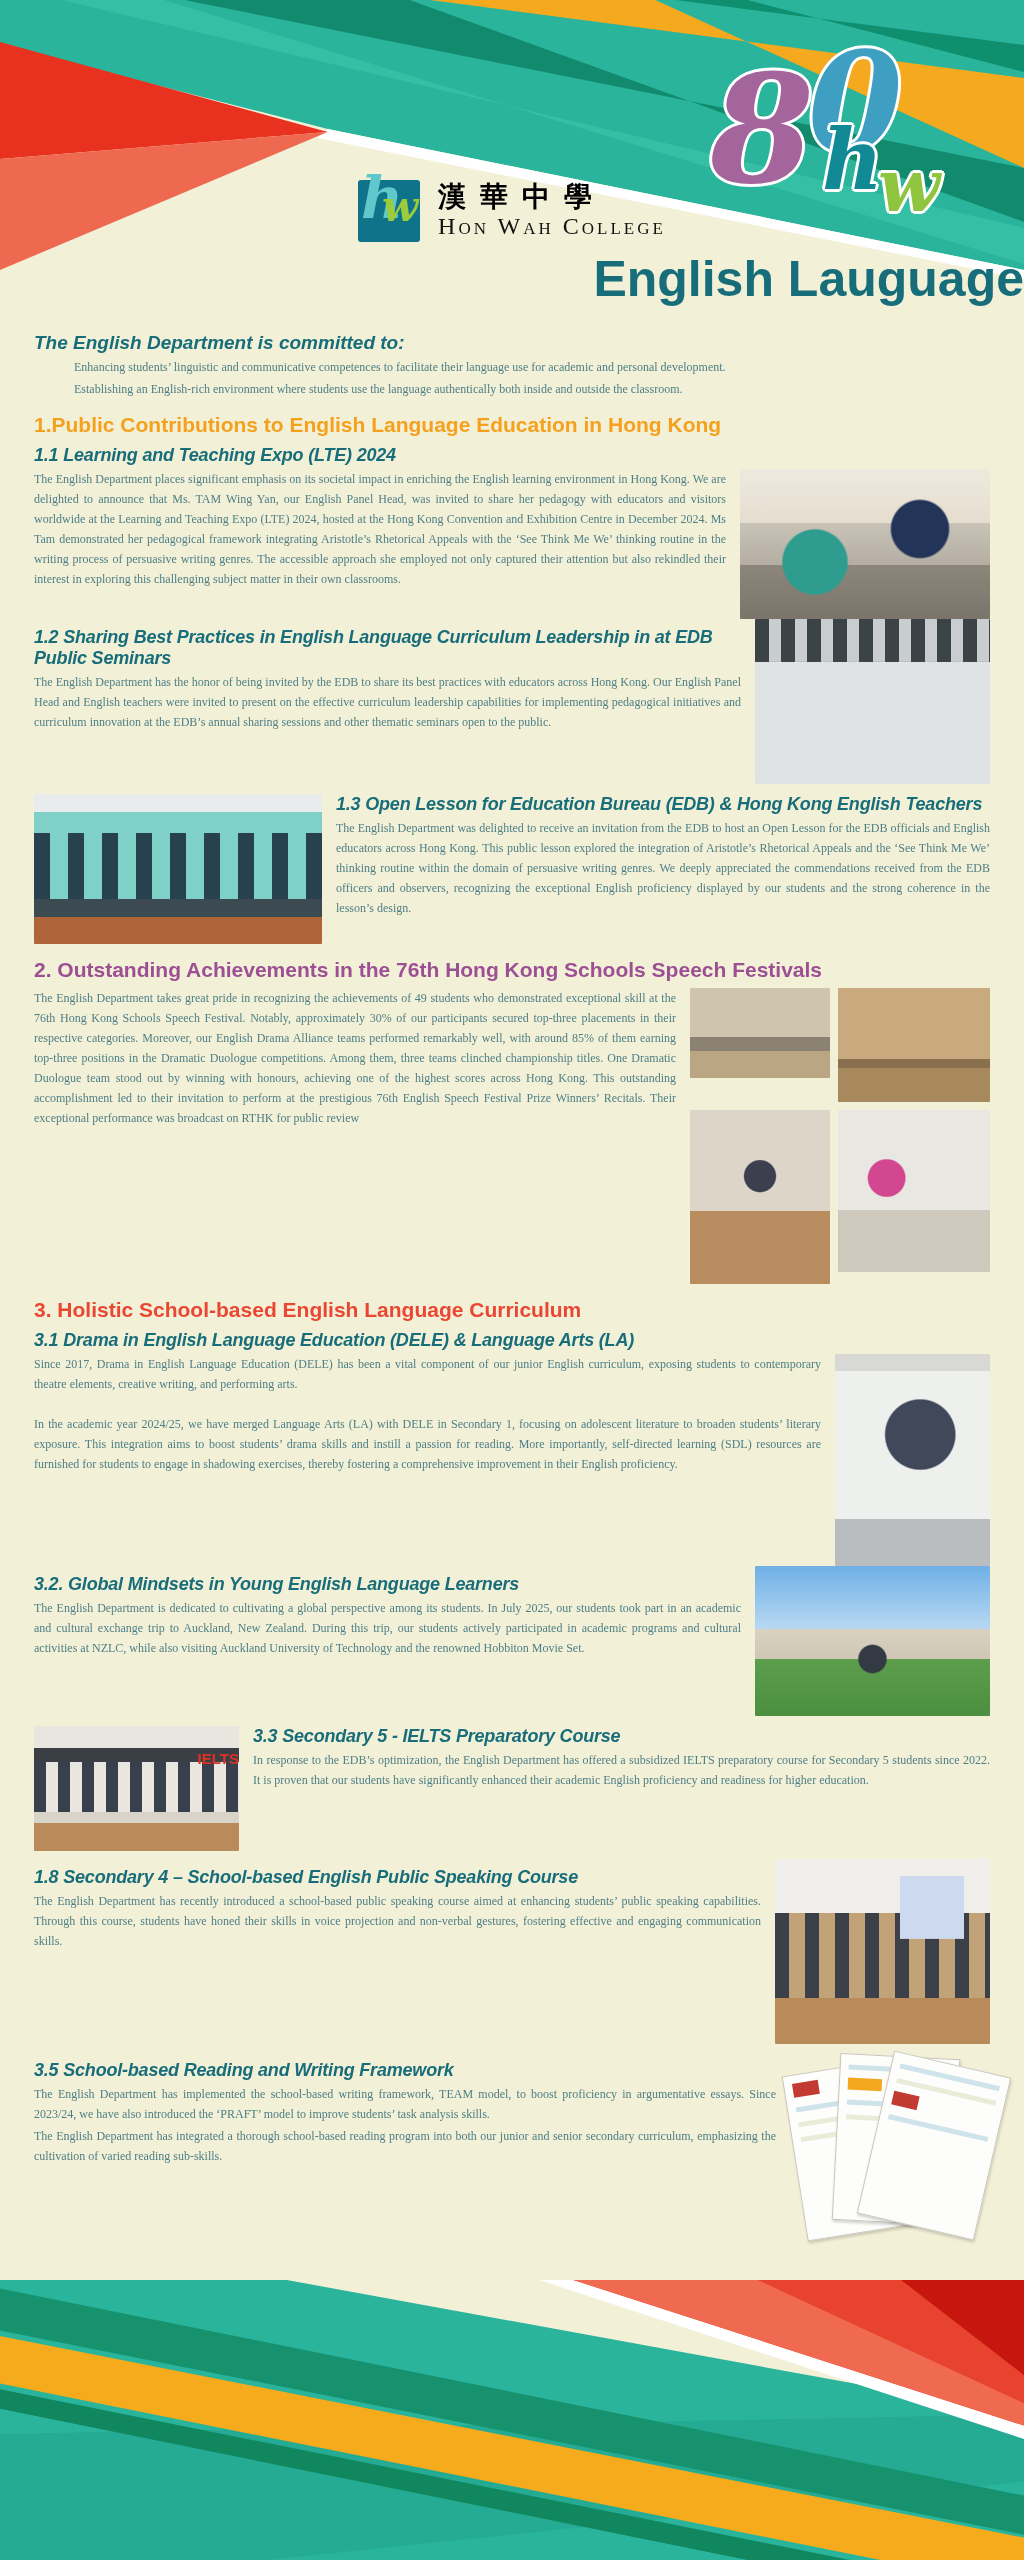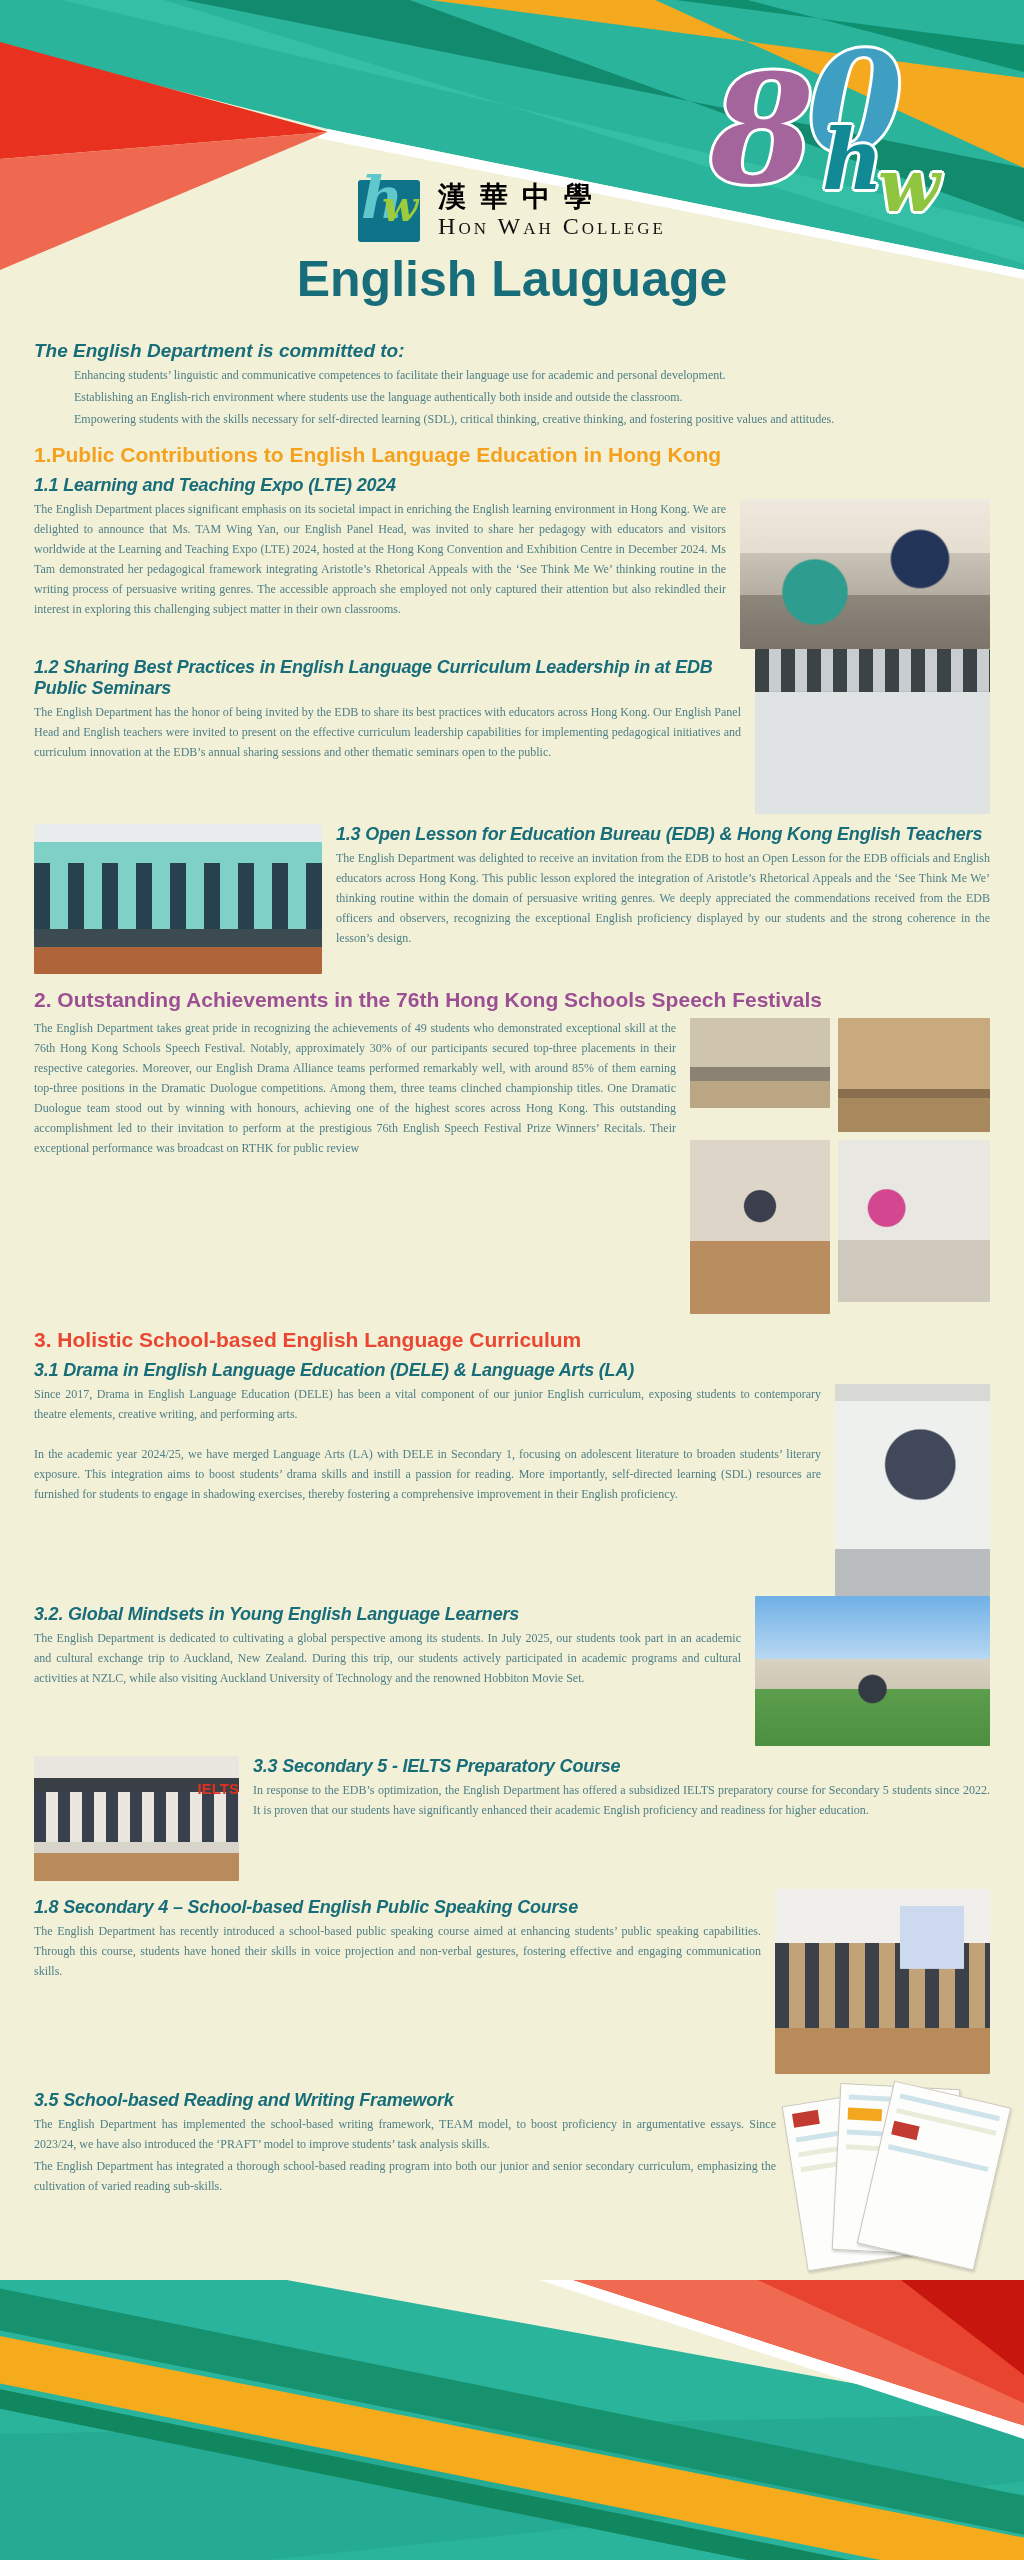--- a/index.html
+++ b/index.html
@@ -33,35 +33,35 @@
 
   
   .logo-row{position:absolute;top:180px;left:0;width:100%;display:flex;justify-content:center;
             align-items:center;gap:18px;z-index:6;}
   .logo-sq{width:62px;height:62px;background:#0f7389;border-radius:3px;position:relative;flex:0 0 auto;}
   .logo-sq .lh{position:absolute;left:3px;top:-16px;font:italic 700 58px "DejaVu Serif",serif;color:#5fc8cd;}
   .logo-sq .lw{position:absolute;left:24px;top:2px;font:italic 700 42px "DejaVu Serif",serif;color:#9ccb3b;}
   .school-names{line-height:1.1;}
   .zh{font-size:28px;letter-spacing:14px;color:#000000;font-weight:700;}
   .en{font-size:24px;letter-spacing:3px;color:#111;font-variant:small-caps;}
-  .page-title{position:absolute;top:250px;left:0;width:100%;text-align:center;z-index:6;
+  .page-title{position:absolute;top:250px;left:0;width:100%;text-align:right;z-index:6;
               font-family:"Liberation Sans",sans-serif;font-weight:700;font-size:50px;color:#176d79;}
 
   .anniv{position:absolute;top:34px;right:44px;z-index:7;width:270px;height:220px;
          font-family:"DejaVu Serif",serif;font-style:italic;font-weight:700;}
   .anniv span{position:absolute;line-height:1;
      text-shadow:-3px 0 0 #fff,3px 0 0 #fff,0 -3px 0 #fff,0 3px 0 #fff,
                  -2px -2px 0 #fff,2px 2px 0 #fff,-2px 2px 0 #fff,2px -2px 0 #fff;}
   .a8{left:0;top:20px;font-size:150px;color:#a4649c;}
   .a0{left:98px;top:0;font-size:136px;color:#3f9fc2;}
   .ah{left:112px;top:84px;font-size:84px;color:#128a96;}
   .aw{left:168px;top:116px;font-size:72px;color:#8fc43e;}
 
   
-  .content{position:absolute;top:340px;left:34px;right:34px;z-index:4;}
+  .content{position:absolute;top:332px;left:34px;right:34px;z-index:4;}
   h2.section{font-family:"Liberation Sans",sans-serif;font-weight:700;font-size:21px;margin:14px 0 6px;}
   .h-orange{color:#f5a11d;} .h-purple{color:#9c4f93;} .h-red{color:#ea4733;}
   h3.sub{font-family:"Liberation Sans",sans-serif;font-weight:700;font-style:italic;font-size:18px;
          color:#176d79;margin:8px 0 3px;letter-spacing:-0.2px;}
   h3.intro-h{font-family:"Liberation Sans",sans-serif;font-weight:700;font-style:italic;font-size:19px;
          color:#176d79;margin:0 0 3px;}
   p.body{font-size:12px;line-height:20px;color:#4e7f85;text-align:justify;margin:0 0 2px;}
   .intro p.body{text-indent:40px;}
   .gap{height:18px;}
   .row{display:flex;align-items:flex-start;gap:14px;}
@@ -156,21 +156,20 @@
   </div>
 
   <div class="page-title">English Lauguage</div>
 
   <div class="content">
 
     <div class="intro">
       <h3 class="intro-h">The English Department is committed to:</h3>
       <p class="body">Enhancing students’ linguistic and communicative competences to facilitate their language use for academic and personal development.</p>
       <p class="body">Establishing an English-rich environment where students use the language authentically both inside and outside the classroom.</p>
-      <p class="body">Empowering students with the skills necessary for self-directed learning (SDL), critical thinking, creative thinking, and fostering positive values and attitudes.</p>
     </div>
 
     <h2 class="section h-orange">1.Public Contributions to English Language Education in Hong Kong</h2>
 
     <h3 class="sub">1.1 Learning and Teaching Expo (LTE) 2024</h3>
     <div class="row">
       <div class="txt">
         <p class="body">The English Department places significant emphasis on its societal impact in enriching the English learning environment in Hong Kong. We are delighted to announce that Ms. TAM Wing Yan, our English Panel Head, was invited to share her pedagogy with educators and visitors worldwide at the Learning and Teaching Expo (LTE) 2024, hosted at the Hong Kong Convention and Exhibition Centre in December 2024. Ms Tam demonstrated her pedagogical framework integrating Aristotle’s Rhetorical Appeals with the ‘See Think Me We’ thinking routine in the writing process of persuasive writing genres. The accessible approach she employed not only captured their attention but also rekindled their interest in exploring this challenging subject matter in their own classrooms.</p>
       </div>
       <div class="photo ph-lte"></div>

